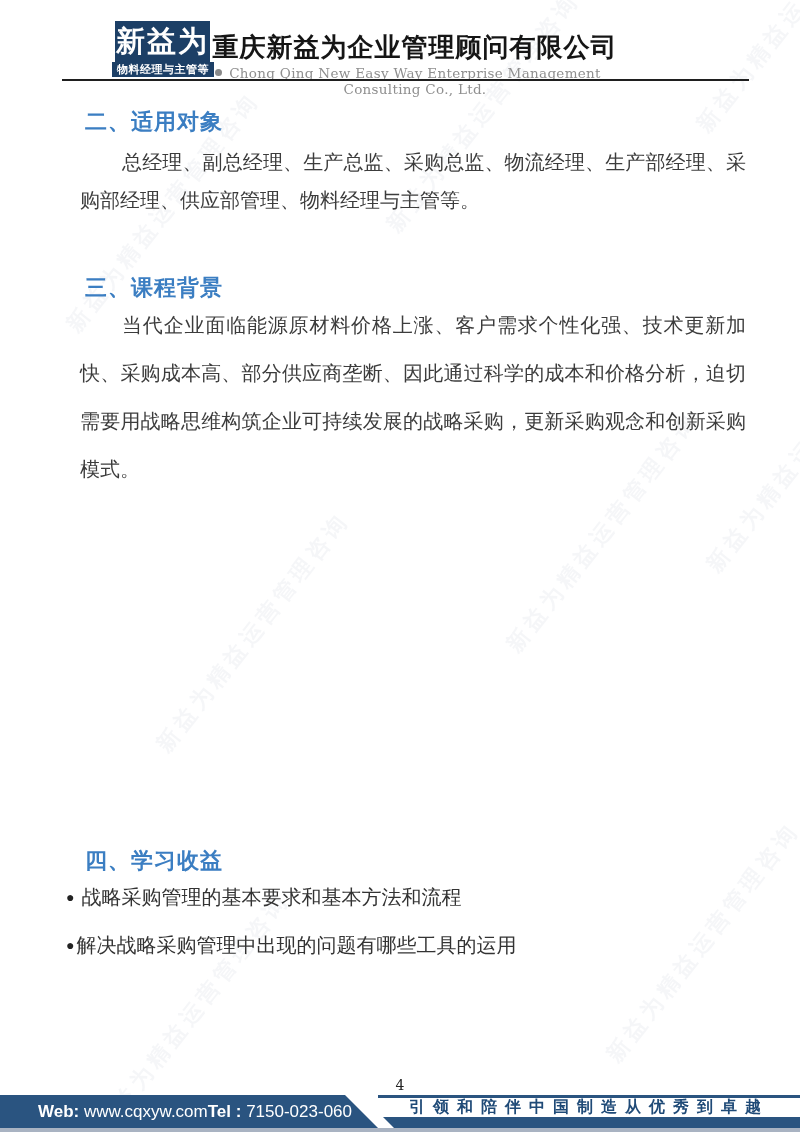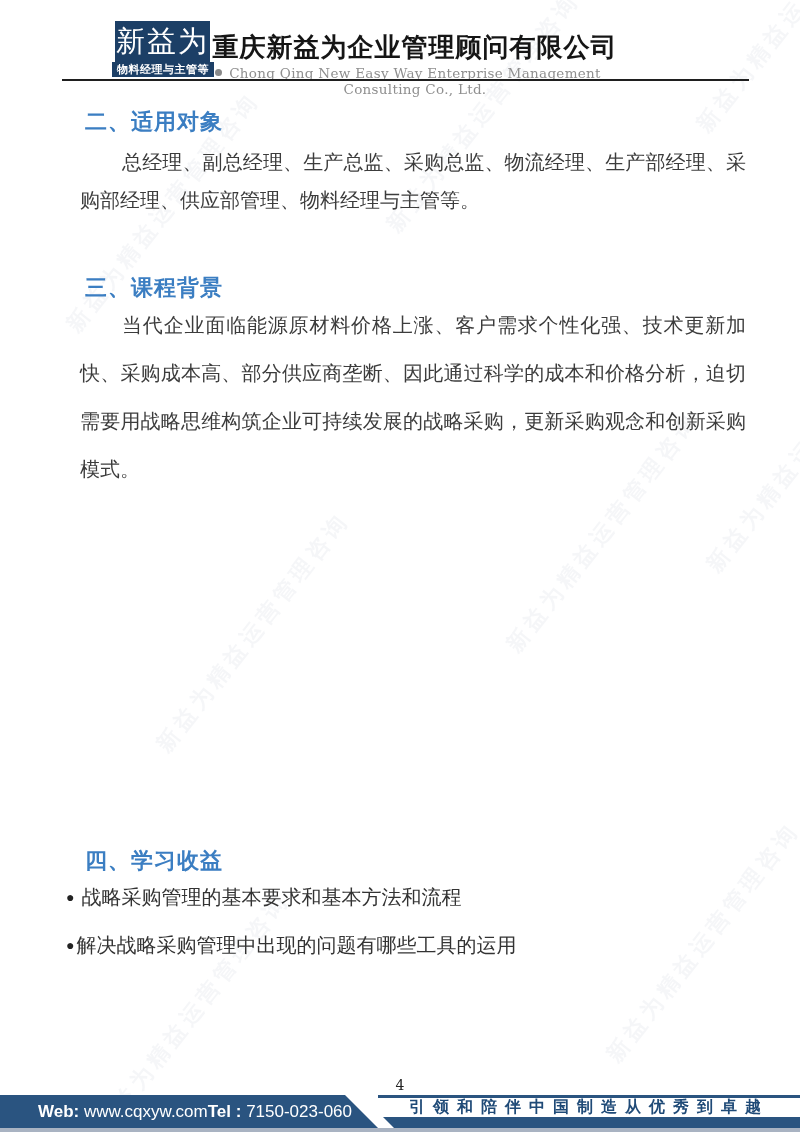--- a/index.html
+++ b/index.html
@@ -16,21 +16,21 @@
     font-size:22px; letter-spacing:5px; font-weight:bold;
     color:rgba(110,125,150,0.07);
     transform:rotate(-52deg); transform-origin:left top;
     pointer-events:none;
   }
 
   
   .logo-box {
     position:absolute; left:115px; top:21px; width:95px; height:41px;
     background:#1c3f66; color:#fff; text-align:center;
-    font-size:29px; font-weight:normal; line-height:40px; letter-spacing:2px;
+    font-size:29px; font-weight:bold; line-height:40px; letter-spacing:2px;
   }
   .logo-bar {
     position:absolute; left:112px; top:62px; width:102px; height:15px;
     background:#1c3f66; color:#fff; text-align:center;
     font-size:11px; font-weight:bold; line-height:15px; letter-spacing:0.5px;
   }
   .logo-dot {
     position:absolute; left:215px; top:69px; width:7px; height:7px;
     border-radius:50%; background:#8a8a8a;
   }

